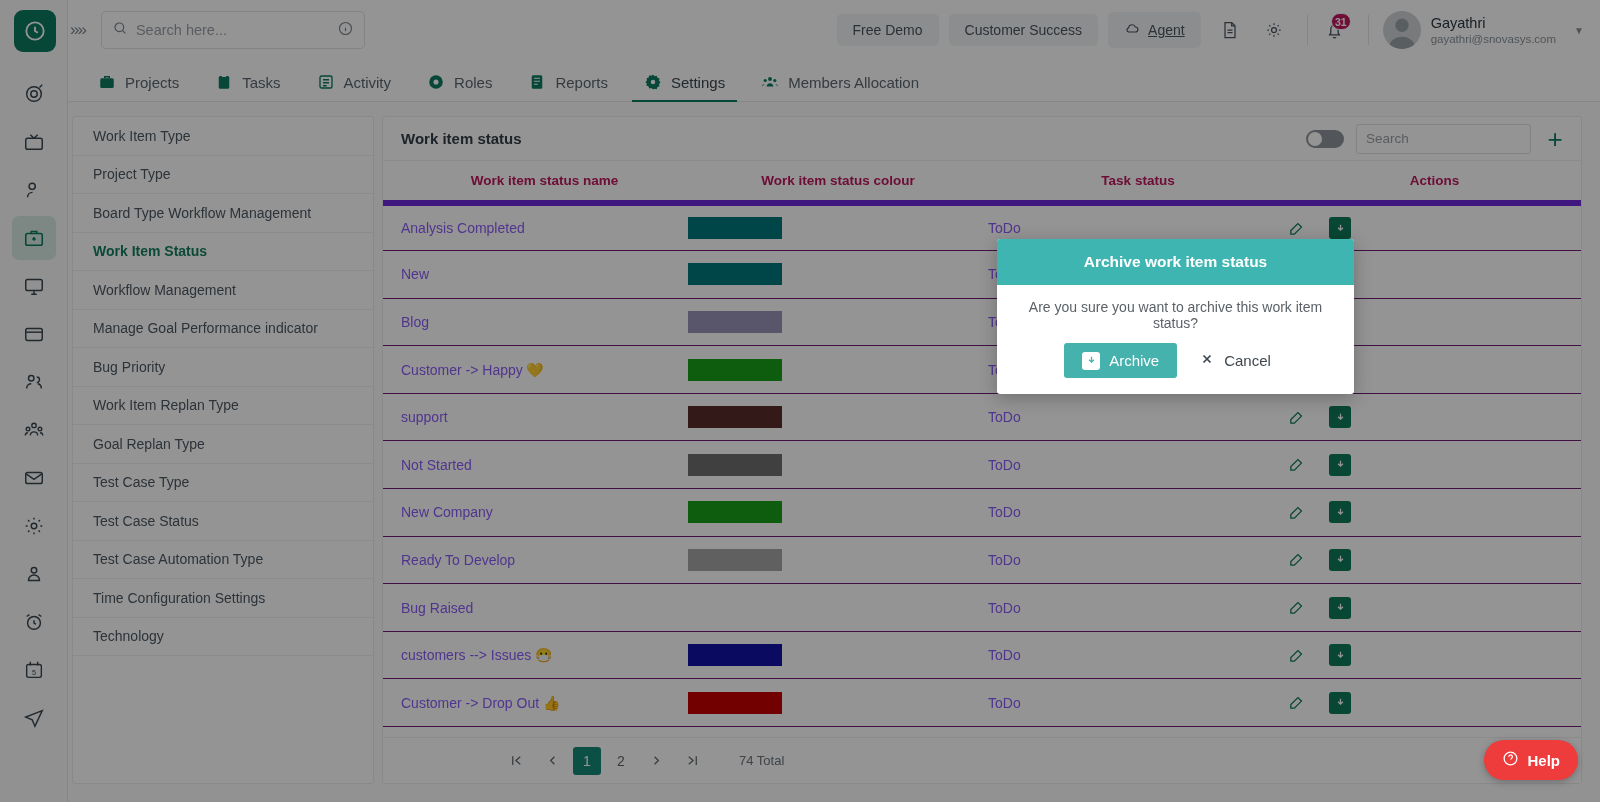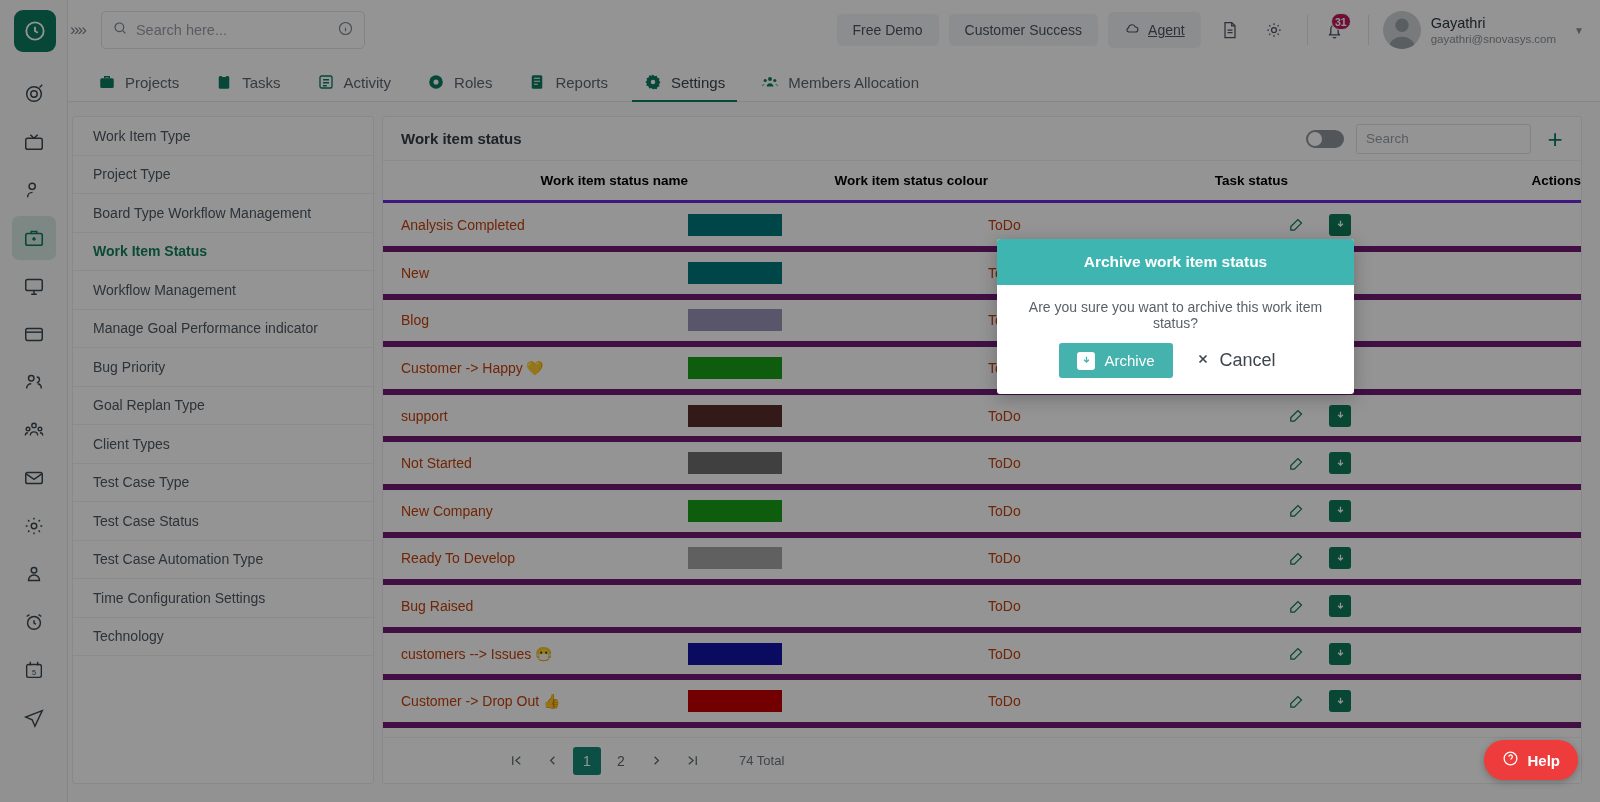--- a/index.html
+++ b/index.html
@@ -198,29 +198,29 @@
   .plus-btn {
     width: 24px; height: 24px;
     display: flex; align-items: center; justify-content: center;
     color: #0b7a5f; font-size: 26px; line-height: 1;
     cursor: pointer; font-weight: 300;
   }
 
   
   .tbl { width: 100%; border-collapse: collapse; table-layout: fixed; }
   .tbl thead th {
-    text-align: right;
-    font-size: 13.5px; font-weight: bold; color: #000000;
+    text-align: center;
+    font-size: 13.5px; font-weight: bold; color: #be185d;
     padding: 12px 0 12px 0;
-    border-bottom: 3px solid #6d28d9;
+    border-bottom: 6px solid #6d28d9;
   }
   .tbl tbody td {
     padding: 0; height: 47.6px;
-    font-size: 14px; color: #c2410c;
-    border-bottom: 6px solid #701a75;
+    font-size: 14px; color: #8b5cf6;
+    border-bottom: 1px solid #701a75;
     vertical-align: middle;
   }
   .col-name { width: 305px; padding-left: 18px !important; }
   .col-colour { width: 300px; }
   .col-status { width: 300px; }
   .col-actions { width: auto; }
   .th-name { padding-left: 18px !important; }
   .swatch { width: 94px; height: 22px; display: block; }
   .act-wrap { display: flex; align-items: center; gap: 24px; }
   .act-edit { color: #0e7a58; cursor: pointer; display: flex; }
@@ -283,21 +283,21 @@
   }
   .btn-archive .bx {
     width: 18px; height: 18px; border-radius: 3px;
     background: #ffffff; color: #45b2ad;
     display: flex; align-items: center; justify-content: center;
   }
   .btn-cancel {
     background: #ffffff; color: #3f474e;
     border: none; height: 35px; padding: 0 16px;
     display: flex; align-items: center; gap: 10px;
-    font-size: 18px; cursor: pointer;
+    font-size: 15px; cursor: pointer;
     font-family: "Liberation Sans", sans-serif;
   }
 
   
   #help {
     position: absolute; z-index: 700;
     right: 22px; bottom: 22px;
     height: 40px; padding: 0 18px;
     border-radius: 20px;
     background: #ee3b3b; color: #ffffff;
@@ -552,24 +552,24 @@
         <div class="slist-item">
           <span>Workflow Management</span>
         </div>
         <div class="slist-item">
           <span>Manage Goal Performance indicator</span>
         </div>
         <div class="slist-item">
           <span>Bug Priority</span>
         </div>
         <div class="slist-item">
+          <span>Work Item Replan Type</span>
+        </div>
+        <div class="slist-item">
           <span>Goal Replan Type</span>
-        </div>
-        <div class="slist-item">
-          <span>Client Types</span>
         </div>
         <div class="slist-item">
           <span>Test Case Type</span>
         </div>
         <div class="slist-item">
           <span>Test Case Status</span>
         </div>
         <div class="slist-item">
           <span>Test Case Automation Type</span>
         </div>

